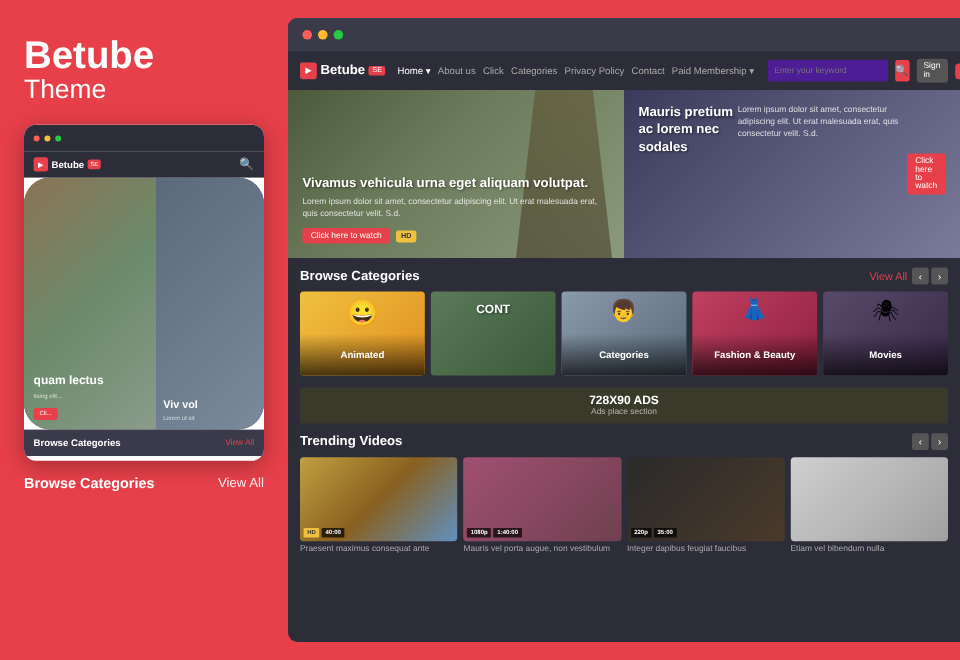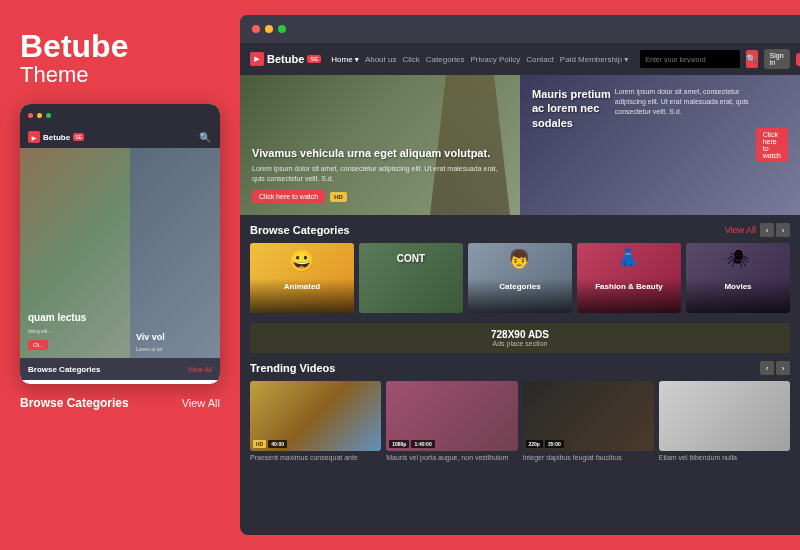--- a/index.html
+++ b/index.html
@@ -109,20 +109,21 @@
     .mobile-nav-search {
       color: #aaa;
       font-size: 10px;
     }
 
     .mobile-content {
       background: #3a3a4a;
       height: 210px;
       position: relative;
       overflow: hidden;
+      border-radius: 22px;
     }
     .mobile-slide-left {
       position: absolute;
       left: 0;
       top: 0;
       width: 55%;
       height: 100%;
       background: linear-gradient(135deg, #8B7355 0%, #6B8B6B 50%, #8B9B8B 100%);
       display: flex;
       flex-direction: column;
@@ -286,21 +287,21 @@
     .site-nav-link {
       color: #aaa;
       font-size: 8px;
       white-space: nowrap;
     }
     .site-nav-link.active {
       color: white;
     }
     .site-nav-separator { flex: 1; }
     .site-nav-search {
-      background: #000000;
+      background: #4c1d95;
       border: none;
       border-radius: 2px;
       height: 18px;
       width: 100px;
       font-size: 7px;
       padding: 0 5px;
       color: #999;
     }
     .site-nav-search-btn {
       background: #e8404a;
@@ -458,21 +459,21 @@
       cursor: pointer;
     }
     .category-overlay {
       position: absolute;
       bottom: 0;
       left: 0;
       right: 0;
       background: linear-gradient(transparent, rgba(0,0,0,0.7));
       padding: 4px;
       display: flex;
-      align-items: flex-start;
+      align-items: center;
       justify-content: center;
       height: 50%;
     }
     .category-label {
       color: white;
       font-size: 8px;
       font-weight: bold;
       text-align: center;
     }
 

